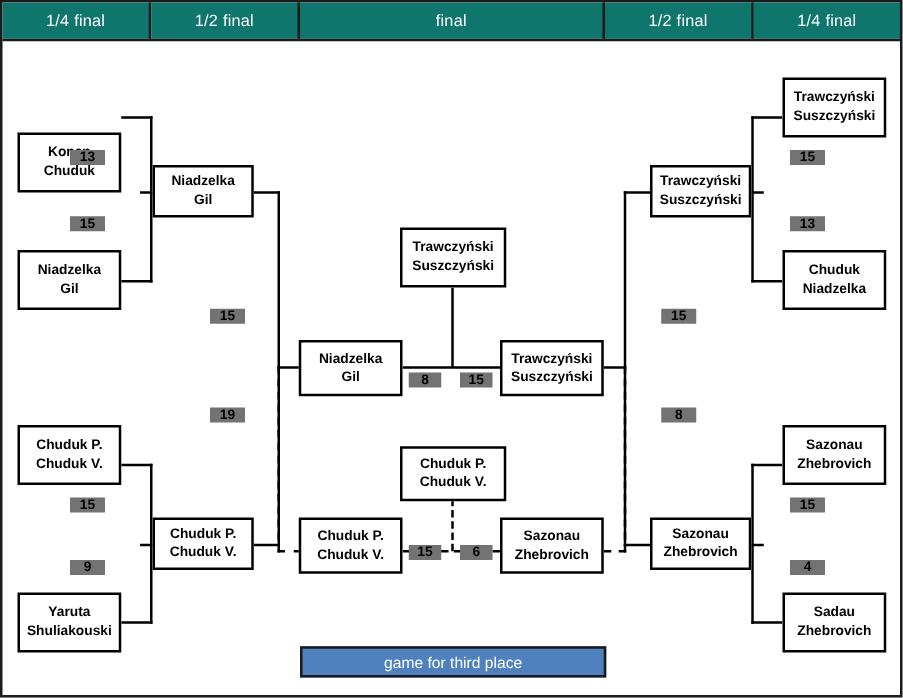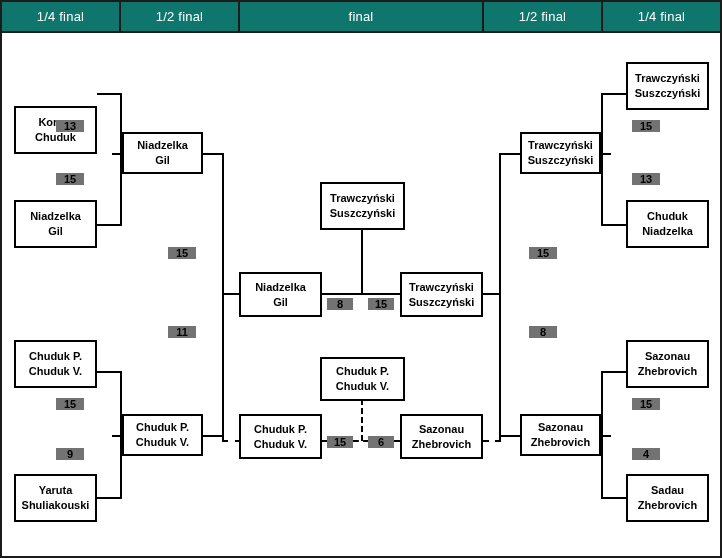--- a/index.html
+++ b/index.html
@@ -150,21 +150,21 @@
   <div class="ln ln-h" style="left:95px;top:495px;width:25px;"></div>
   <div class="ln ln-v" style="left:118px;top:369px;height:128px;"></div>
   <div class="ln ln-h" style="left:110px;top:433px;width:12px;"></div>
 
   <div class="box" style="left:120px;top:412px;width:81px;height:42px;">
     <span>Chuduk P.</span>
     <span>Chuduk V.</span>
   </div>
 
   <div class="score" style="left:166px;top:245px;width:28px;">15</div>
-  <div class="score" style="left:166px;top:324px;width:28px;">11</div>
+  <div class="score" style="left:166px;top:324px;width:28px;">19</div>
   <div class="ln ln-h" style="left:200px;top:151px;width:22px;"></div>
   <div class="ln ln-h" style="left:200px;top:433px;width:22px;"></div>
   <div class="ln ln-v" style="left:220px;top:151px;height:284px;"></div>
   <div class="ln ln-h" style="left:220px;top:291px;width:19px;"></div>
 
   <div class="box" style="left:237px;top:270px;width:83px;height:45px;">
     <span>Niadzelka</span>
     <span>Gil</span>
   </div>
 
@@ -249,14 +249,17 @@
   <div class="score" style="left:366px;top:434px;width:26px;">6</div>
 
   <div class="dln dln-h" style="left:320px;top:438px;width:78px;"></div>
   <div class="dln dln-v" style="left:359px;top:397px;height:42px;"></div>
 
   <div class="box" style="left:318px;top:355px;width:85px;height:44px;">
     <span>Chuduk P.</span>
     <span>Chuduk V.</span>
   </div>
 
+  <div class="footer-banner">
+    <span>game for third place</span>
+  </div>
 
 </div>
 
 </body></html>

